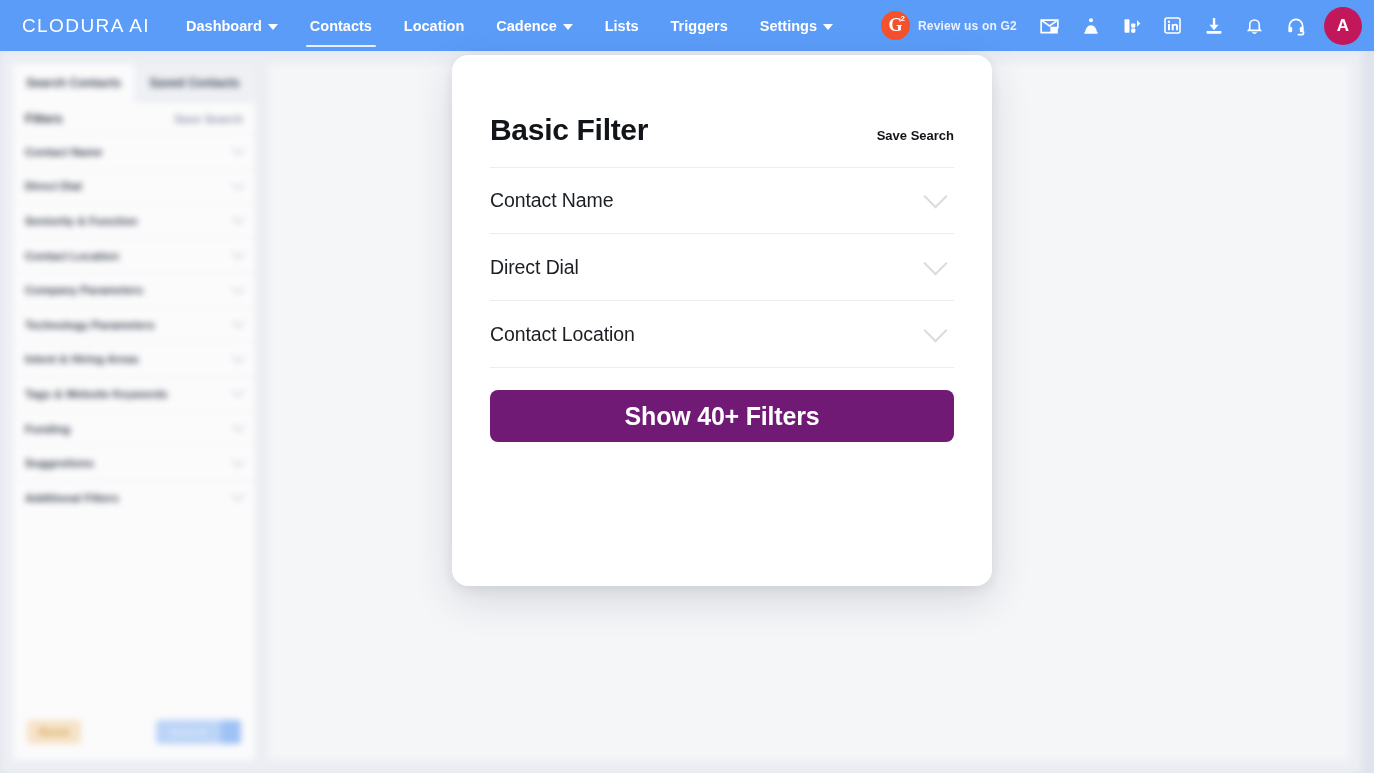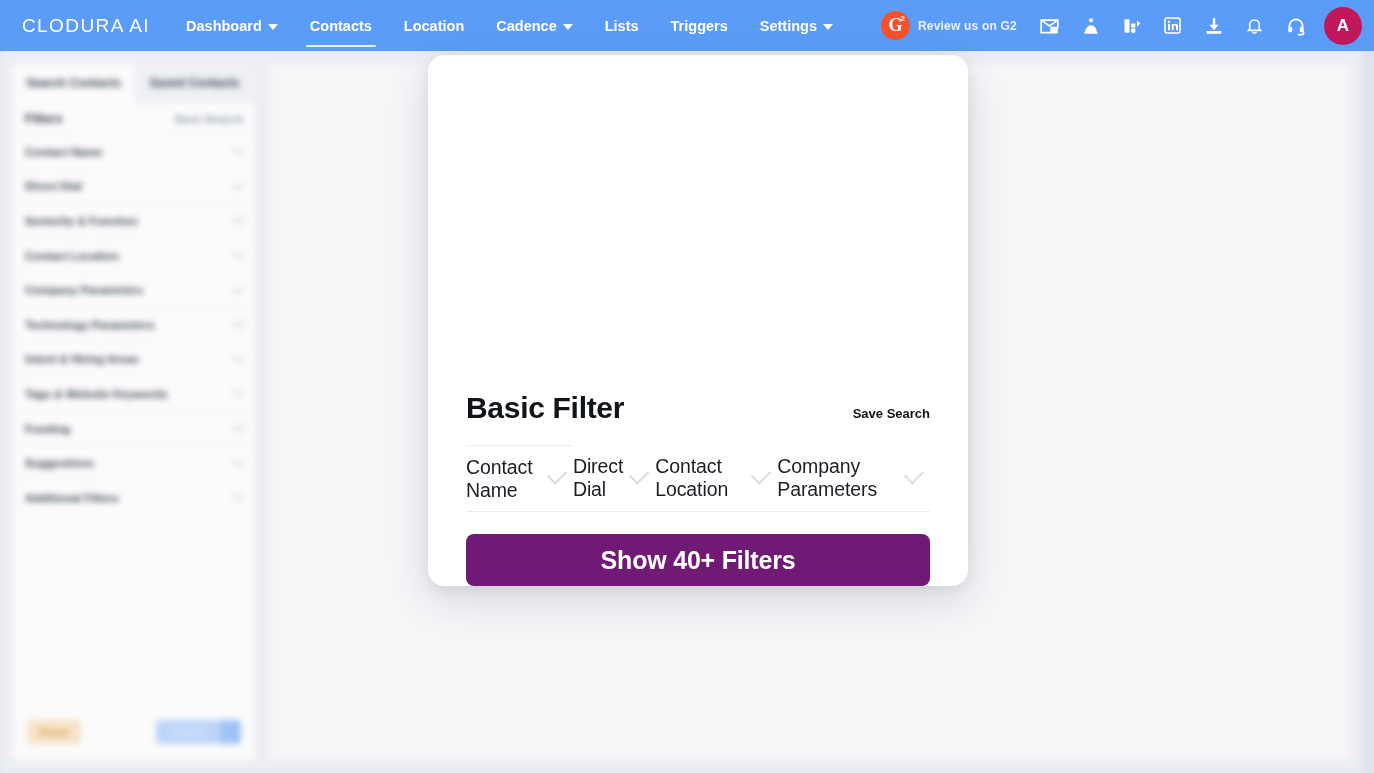--- a/index.html
+++ b/index.html
@@ -184,41 +184,41 @@
     width: 1082px; height: 698px;
     background: #f5f6f8;
     border: 1px solid #eceef2;
     border-radius: 4px;
   }
 
   
   #modal-layer { position: absolute; inset: 0; z-index: 40; }
   #modal {
     position: absolute;
-    left: 428px; top: 55px;
+    left: 452px; top: 55px;
     width: 540px; height: 531px;
     background: #ffffff;
     border-radius: 16px;
     box-shadow: 0 14px 40px rgba(25,35,60,.14), 0 3px 12px rgba(25,35,60,.08);
     padding: 48px 38px 0 38px;
-    display: flex; flex-direction: column; justify-content: flex-end;
+    display: flex; flex-direction: column;
   }
   #modal-head {
     display: flex; align-items: baseline; justify-content: space-between;
     padding: 10px 0 20px 0;
   }
   #modal-title {
     font-size: 30px; font-weight: 700; color: #111418;
     letter-spacing: -.3px;
   }
   #modal-save {
     font-size: 13px; font-weight: 700; color: #111418;
     cursor: pointer; white-space: nowrap;
   }
-  #modal-rows { display: flex; }
+  #modal-rows { display: flex; flex-direction: column; }
   .mrow {
     display: flex; align-items: center; justify-content: space-between;
     height: 67px;
     border-bottom: 1px solid #ededed;
     cursor: pointer;
   }
   .mrow:first-child { border-top: 1px solid #ededed; }
   .mrow-label {
     font-size: 19.5px; font-weight: 500; color: #1b1f24;
     letter-spacing: -.1px;
@@ -441,23 +441,19 @@
           <span class="mchev"></span>
         </div>
         <div class="mrow">
           <span class="mrow-label">Direct Dial</span>
           <span class="mchev"></span>
         </div>
         <div class="mrow">
           <span class="mrow-label">Contact Location</span>
           <span class="mchev"></span>
         </div>
-        <div class="mrow">
-          <span class="mrow-label">Company Parameters</span>
-          <span class="mchev"></span>
-        </div>
       </div>
 
       <button id="modal-cta">Show 40+ Filters</button>
     </div>
   </div>
 
 </div>
 
 </body></html>

